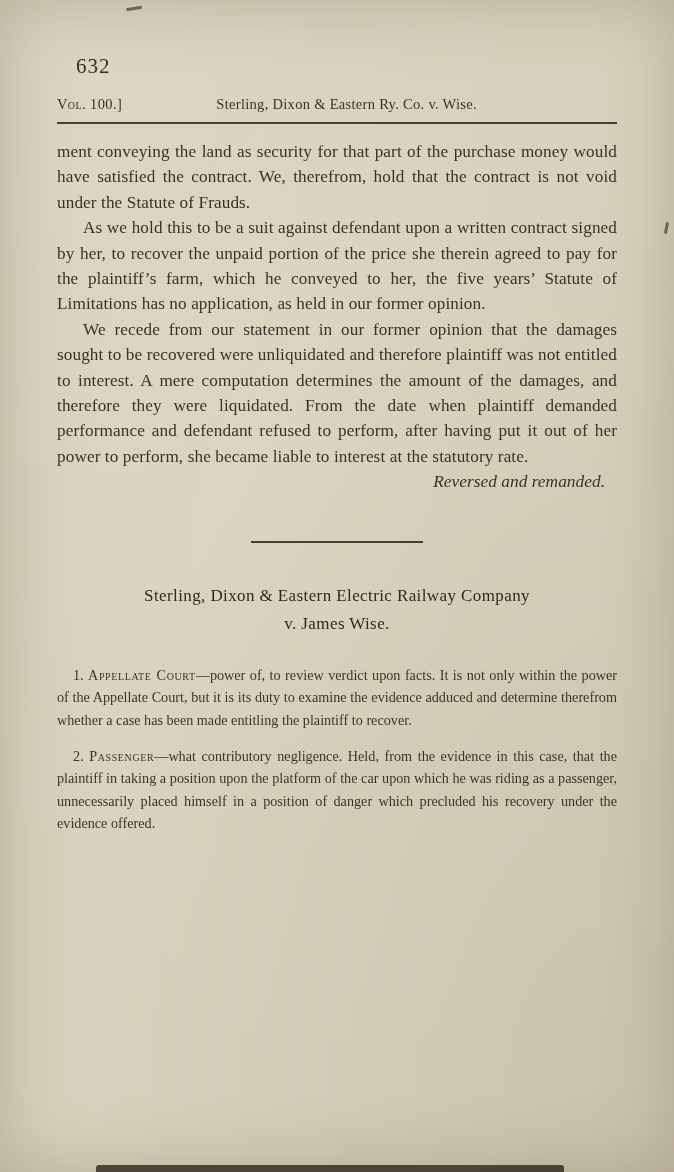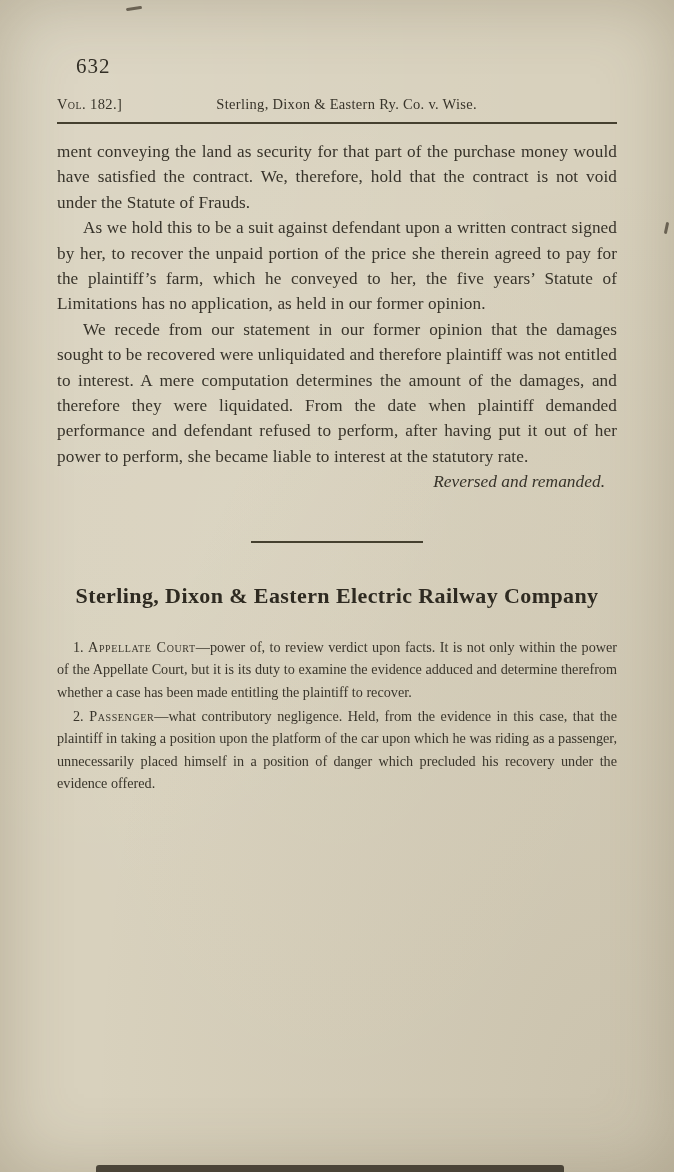--- a/index.html
+++ b/index.html
@@ -127,22 +127,22 @@
     width: 172px;
     margin: 46px auto 0 auto;
   }
 
   
   .case-head {
     margin-top: 39px;
     text-align: center;
   }
   .case-title {
-    font-weight: bold;
-    font-size: 22px;
+    font-weight: normal;
+    font-size: 17px;
     line-height: 28px;
     letter-spacing: 0.4px;
     color: #2e2a21;
   }
   .gen-no {
     font-weight: bold;
     font-size: 14.5px;
     margin-top: 12px;
     letter-spacing: 0.4px;
     color: #2e2a21;
@@ -150,57 +150,58 @@
 
   
   .headnotes { margin-top: 26px; }
   .headnote {
     font-size: 14.2px;
     line-height: 22.4px;
     text-align: justify;
     text-indent: 16px;
     color: #39352b;
   }
-  .headnote + .headnote { margin-top: 2px; }
+  .headnote + .headnote { margin-top: 14px; }
   .hn-term {
     font-variant: small-caps;
     letter-spacing: 0.6px;
   }
   .hn-italic, .hn-held { }
 </style>
 </head>
 <body>
 
 <div class="page">
 
   <div class="artifact-top"></div>
   <div class="artifact-right"></div>
 
   <header class="page-header">
     <span class="page-num">632</span>
   </header>
 
   <div class="running-head">
-    <span class="vol">Vol. 182.]</span>
+    <span class="vol">Vol. 100.]</span>
     <span class="case-name">Sterling, Dixon &amp; Eastern Ry. Co. v. Wise.</span>
   </div>
 
   <hr class="head-rule">
 
   <main class="body-text">
-    <p class="para no-indent">ment conveying the land as security for that part of the purchase money would have satisfied the contract. We, therefore, hold that the contract is not void under the Statute of Frauds.</p>
+    <p class="para no-indent">ment conveying the land as security for that part of the purchase money would have satisfied the contract. We, therefrom, hold that the contract is not void under the Statute of Frauds.</p>
     <p class="para">As we hold this to be a suit against defendant upon a written contract signed by her, to recover the unpaid portion of the price she therein agreed to pay for the plaintiff’s farm, which he conveyed to her, the five years’ Statute of Limitations has no application, as held in our former opinion.</p>
     <p class="para">We recede from our statement in our former opinion that the damages sought to be recovered were unliquidated and therefore plaintiff was not entitled to interest. A mere computation determines the amount of the damages, and therefore they were liquidated. From the date when plaintiff demanded performance and defendant refused to perform, after having put it out of her power to perform, she became liable to interest at the statutory rate.</p>
     <p class="disposition">Reversed and remanded.</p>
   </main>
 
   <hr class="section-rule">
 
   <section class="case-head">
     <div class="case-title">Sterling, Dixon &amp; Eastern Electric Railway Company</div>
+    <div class="case-title">v. James Wise.</div>
   </section>
 
   <section class="headnotes">
     <p class="headnote"><span class="hn-num">1.</span> <span class="hn-term">Appellate Court</span><span class="hn-italic">—power of, to review verdict upon facts.</span> <span class="hn-held"></span> <span class="hn-text">It is not only within the power of the Appellate Court, but it is its duty to examine the evidence adduced and determine therefrom whether a case has been made entitling the plaintiff to recover.</span></p>
 
     <p class="headnote"><span class="hn-num">2.</span> <span class="hn-term">Passenger</span><span class="hn-italic">—what contributory negligence.</span> <span class="hn-held">Held,</span> <span class="hn-text">from the evidence in this case, that the plaintiff in taking a position upon the platform of the car upon which he was riding as a passenger, unnecessarily placed himself in a position of danger which precluded his recovery under the evidence offered.</span></p>
   </section>
 
   <div class="artifact-bottom"></div>
 

